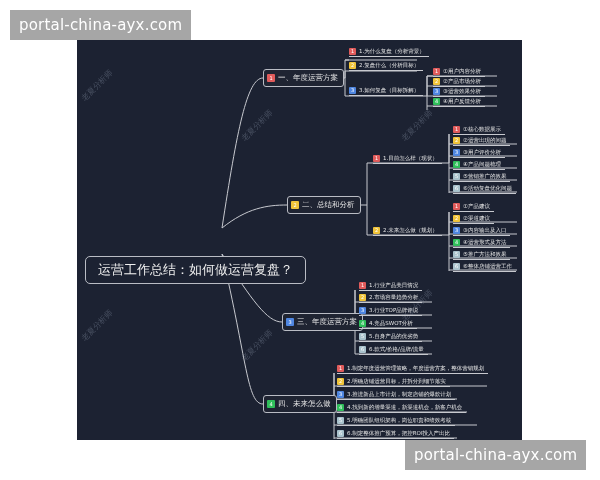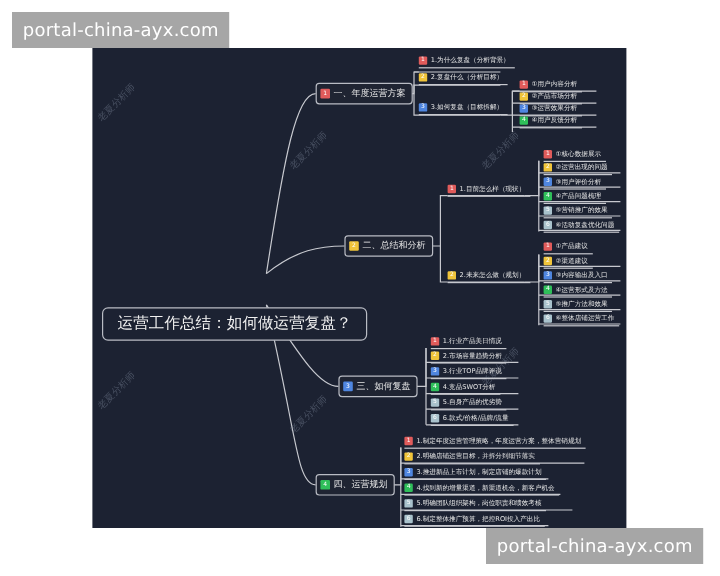--- a/index.html
+++ b/index.html
@@ -118,31 +118,31 @@
   <div class="node sub" style="left:376px;top:144px;"><span class="badge gray">6</span><span>⑥活动复盘优化问题</span></div>
 
   <div class="node sub" style="left:376px;top:162px;"><span class="badge red">1</span><span>①产品建议</span></div>
   <div class="node sub" style="left:376px;top:174px;"><span class="badge yellow">2</span><span>②渠道建议</span></div>
   <div class="node sub" style="left:376px;top:186px;"><span class="badge blue">3</span><span>③内容输出及入口</span></div>
   <div class="node sub" style="left:376px;top:198px;"><span class="badge green">4</span><span>④运营形式及方法</span></div>
   <div class="node sub" style="left:376px;top:210px;"><span class="badge gray">5</span><span>⑤推广方法和效果</span></div>
   <div class="node sub" style="left:376px;top:222px;"><span class="badge gray">6</span><span>⑥整体店铺运营工作</span></div>
 
   <div class="node main" style="left:205px;top:273px;">
-    <span class="badge blue">3</span><span>三、如何复盘</span>
+    <span class="badge blue">3</span><span>三、年度运营方案</span>
   </div>
   <div class="node sub" style="left:282px;top:241px;"><span class="badge red">1</span><span>1.行业产品美日情况</span></div>
   <div class="node sub" style="left:282px;top:253px;"><span class="badge yellow">2</span><span>2.市场容量趋势分析</span></div>
   <div class="node sub" style="left:282px;top:266px;"><span class="badge blue">3</span><span>3.行业TOP品牌评说</span></div>
   <div class="node sub" style="left:282px;top:279px;"><span class="badge green">4</span><span>4.竞品SWOT分析</span></div>
   <div class="node sub" style="left:282px;top:292px;"><span class="badge gray">5</span><span>5.自身产品的优劣势</span></div>
   <div class="node sub" style="left:282px;top:305px;"><span class="badge gray">6</span><span>6.款式/价格/品牌/流量</span></div>
 
   <div class="node main" style="left:186px;top:355px;">
-    <span class="badge green">4</span><span>四、运营规划</span>
+    <span class="badge green">4</span><span>四、未来怎么做</span>
   </div>
   <div class="node sub" style="left:260px;top:324px;"><span class="badge red">1</span><span>1.制定年度运营管理策略，年度运营方案，整体营销规划</span></div>
   <div class="node sub" style="left:260px;top:337px;"><span class="badge yellow">2</span><span>2.明确店铺运营目标，并拆分到细节落实</span></div>
   <div class="node sub" style="left:260px;top:350px;"><span class="badge blue">3</span><span>3.推进新品上市计划，制定店铺的爆款计划</span></div>
   <div class="node sub" style="left:260px;top:363px;"><span class="badge green">4</span><span>4.找到新的增量渠道，新渠道机会，新客户机会</span></div>
   <div class="node sub" style="left:260px;top:376px;"><span class="badge gray">5</span><span>5.明确团队组织架构，岗位职责和绩效考核</span></div>
   <div class="node sub" style="left:260px;top:389px;"><span class="badge gray">6</span><span>6.制定整体推广预算，把控ROI投入产出比</span></div>
 </div>
 
 <div class="wm-bot">portal-china-ayx.com</div>

